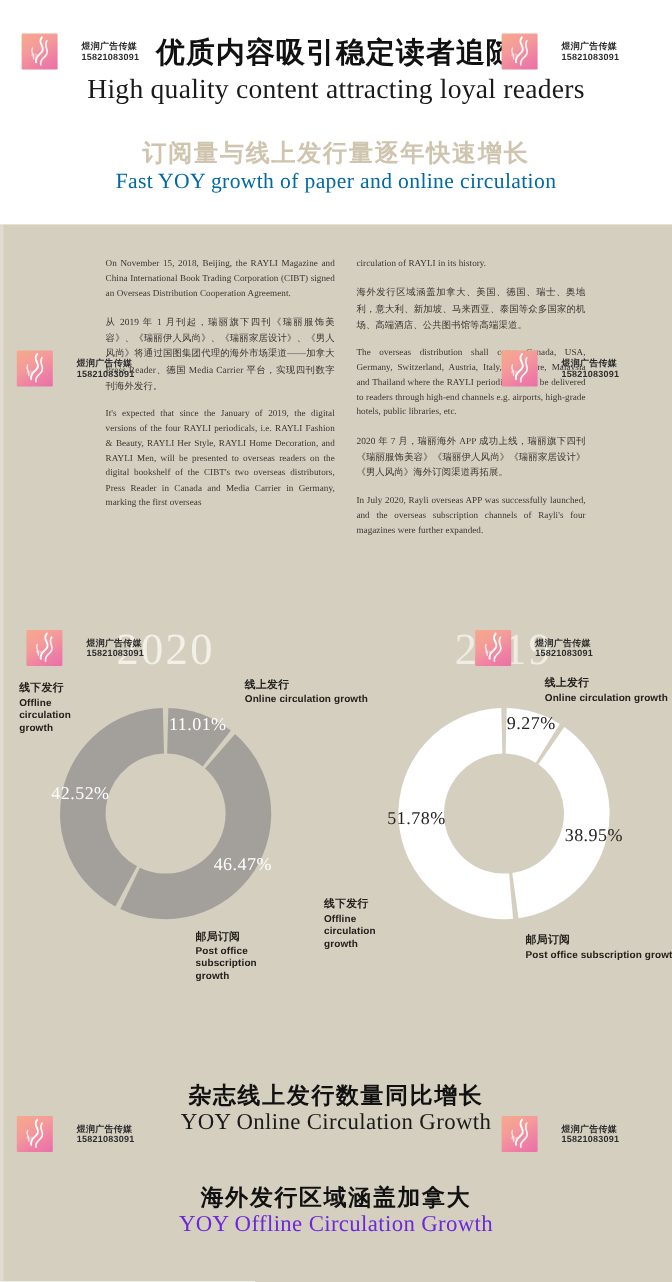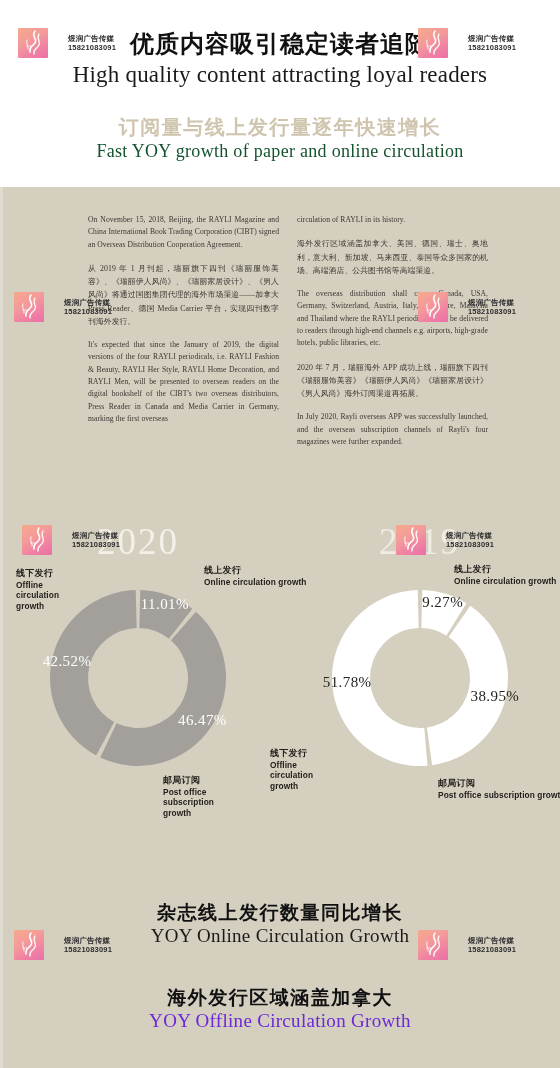--- a/index.html
+++ b/index.html
@@ -23,21 +23,21 @@
 
   
   .hdr{position:absolute;left:0;top:0;width:560px;height:187px;background:#ffffff;}
   .hdr-cn{position:absolute;left:0;right:0;top:28px;text-align:center;
     font-family:"Liberation Serif", serif;font-weight:bold;font-size:24px;color:#111;letter-spacing:1px;}
   .hdr-en{position:absolute;left:0;right:0;top:62px;text-align:center;
     font-family:"Liberation Serif", serif;font-size:23px;color:#1a1a1a;letter-spacing:.2px;}
   .sub-cn{position:absolute;left:0;right:0;top:114px;text-align:center;
     font-family:Liberation Serif, serif;font-weight:bold;font-size:20px;color:#cfc4ae;letter-spacing:1.5px;}
   .sub-en{position:absolute;left:0;right:0;top:141px;text-align:center;
-    font-family:"Liberation Serif", serif;font-size:18px;color:#14532d;letter-spacing:.3px;}
+    font-family:"Liberation Serif", serif;font-size:18px;color:#0369a1;letter-spacing:.3px;}
 
   
   .body-band{position:absolute;left:0;top:187px;width:560px;height:881px;background:#d5cfc0;}
   .body-band:before{content:"";position:absolute;left:0;top:0;width:3px;height:100%;
     background:rgba(255,255,255,.25);}
 
   
   .cols{position:absolute;left:88px;top:214px;width:400px;height:280px;
     display:flex;gap:18px;z-index:10;}
   .col{width:191px;}

